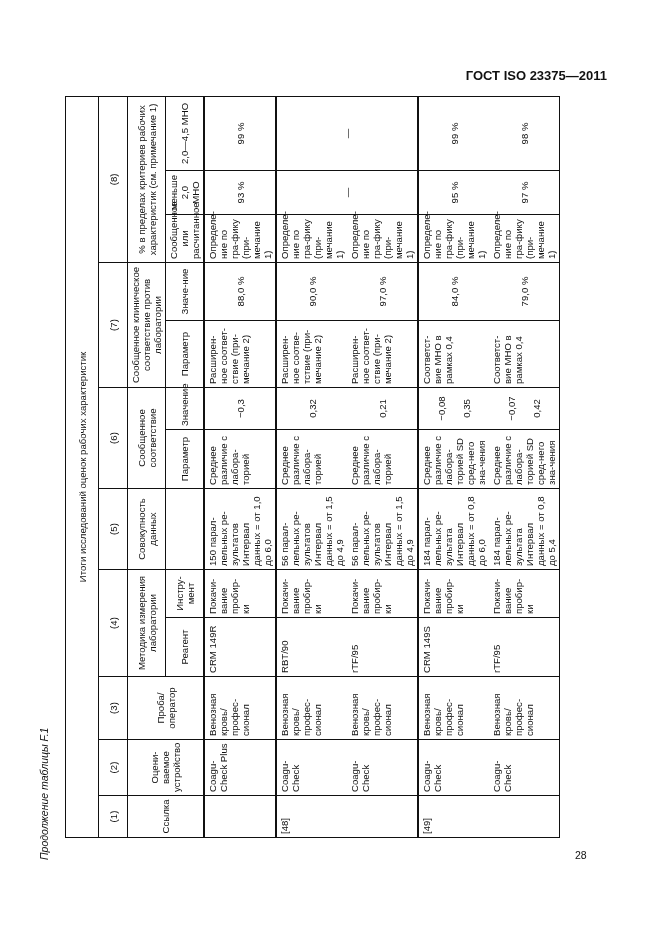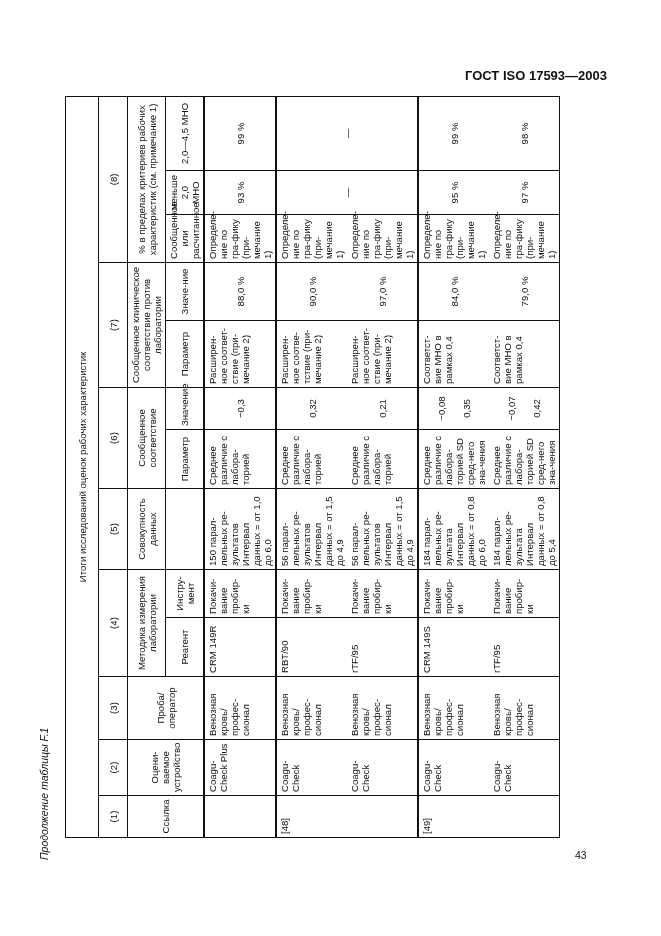--- a/index.html
+++ b/index.html
@@ -23,21 +23,21 @@
   .t-num th { height:24px; }
   .t-hdr th { height:30px; }
   .thick-top td { border-top:2px solid #111; }
   .hdr-bottom th { border-bottom:2px solid #111; }
   .c { text-align:center; vertical-align:middle; }
   .tbl-outer { border:1.5px solid #111; }
 </style>
 </head>
 <body>
 
-<div class="std-header">ГОСТ ISO 17593—2003</div>
+<div class="std-header">ГОСТ ISO 23375—2011</div>
 
 <div class="caption">Продолжение таблицы F.1</div>
 
 <div class="rot">
 <table class="tbl-outer">
   <colgroup>
     <col style="width:42px">
         <col style="width:56px">
         <col style="width:63px">
     <col style="width:59px">
@@ -166,13 +166,13 @@
       <td style="border-top:none">Соответст-вие МНО в рамках 0,4</td>
       <td class="c" style="border-top:none">79,0 %</td>
       <td style="border-top:none">Определе-ние по гра-фику (при-мечание 1)</td>
       <td class="c" style="border-top:none">97 %</td>
       <td class="c" style="border-top:none">98 %</td>
     </tr>
   </tbody>
 </table>
 </div>
 
-<div class="page-num">43</div>
+<div class="page-num">28</div>
 
 </body></html>

